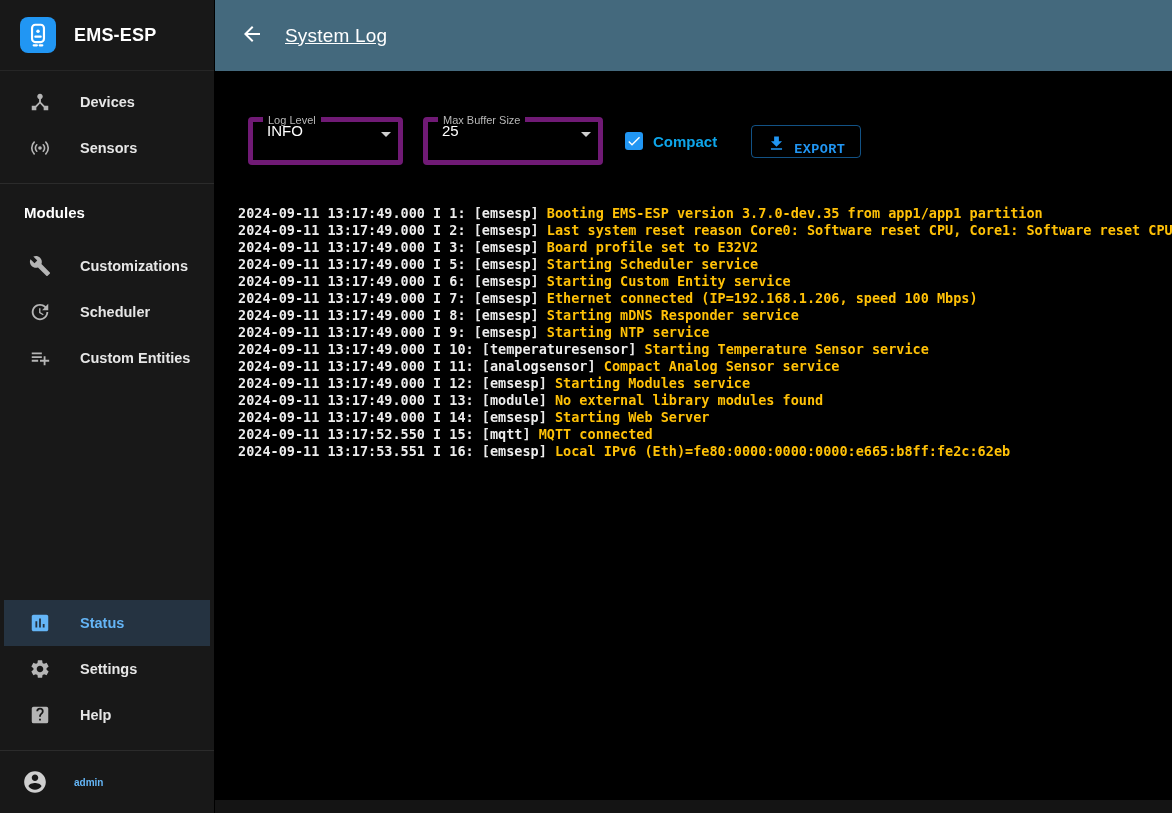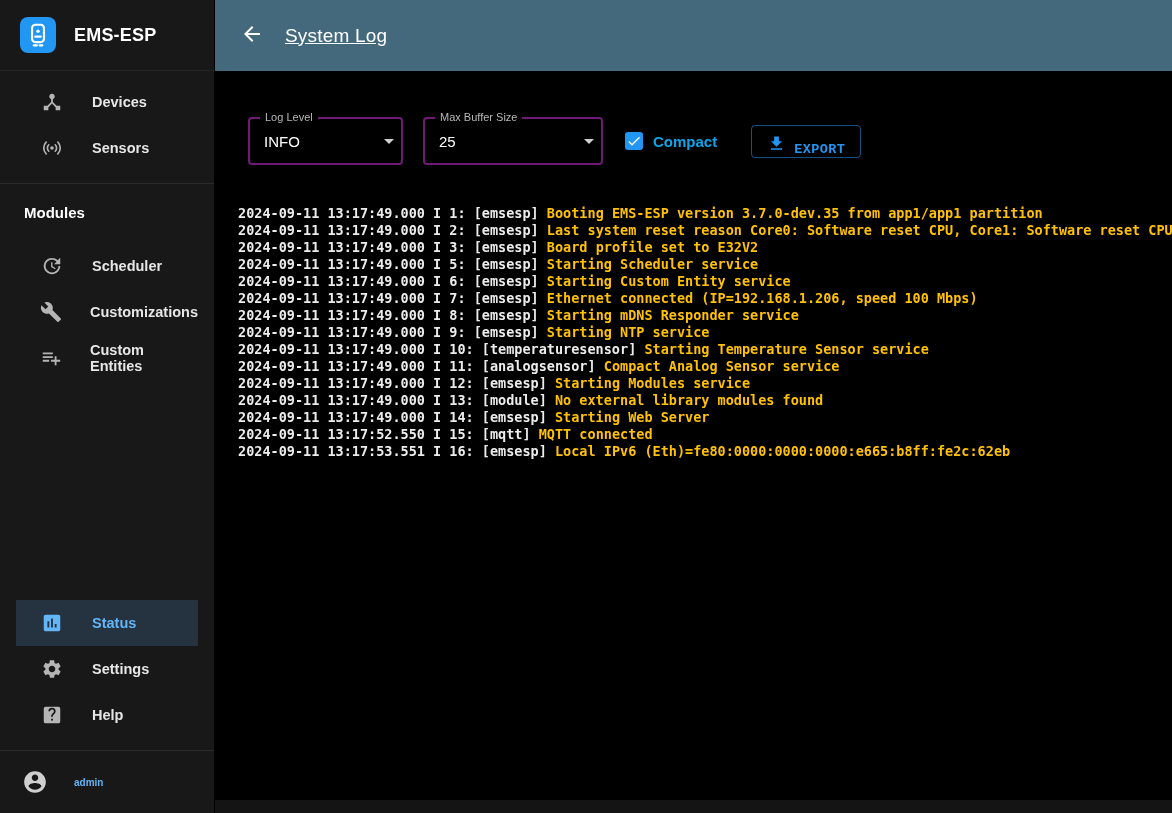--- a/index.html
+++ b/index.html
@@ -20,21 +20,21 @@
   .logo-area {
     height:71px; display:flex; align-items:center;
     padding:0 20px; border-bottom:1px solid #262626;
   }
   .logo-badge {
     width:36px; height:36px; border-radius:8px;
     background:var(--accent, #2196f3);
     display:flex; align-items:center; justify-content:center;
   }
   .app-title { margin-left:18px; font-size:18px; font-weight:700; color:#fff; letter-spacing:.2px; }
-  .nav-group { padding:8px 16px; }
+  .nav-group { padding:8px 4px; }
   .nav-item {
     height:46px; display:flex; align-items:center;
     padding:0 16px 0 24px; cursor:pointer; color:#e6e6e6;
   }
   .nav-icon { width:24px; height:24px; margin-right:28px; color:#b5b5b5; display:flex; align-items:center; justify-content:center; }
   .nav-icon svg { width:22px; height:22px; fill:currentColor; }
   .nav-label { font-size:14.5px; font-weight:600; }
   .nav-item.active { background:#253341; color:var(--active-item,#64b5f6); }
   .nav-item.active .nav-icon { color:var(--active-item,#64b5f6); }
   .section-label {
@@ -62,22 +62,22 @@
   .content {
     flex:1; background:var(--content-bg,#000);
     margin-bottom:13px; overflow:hidden;
     display:flex; flex-direction:column;
   }
   .controls {
     display:flex; align-items:center;
     padding:46px 16px 0 33px;
   }
   .field {
-    position:relative; height:48px; border:2px solid #701a75; border-radius:4px;
-    display:flex; align-items:center; padding:0 0 0 14px; background:#000;
+    position:relative; height:48px; border:5px solid #701a75; border-radius:4px;
+    display:flex; align-items:flex-start; padding:0 0 0 14px; background:#000;
     cursor:pointer;
   }
   .field.log-level { width:155px; }
   .field.buffer { width:180px; margin-left:20px; }
   .field-label {
     position:absolute; top:-8px; left:10px; background:#000; padding:0 5px;
     font-size:11px; color:#b8b8b8; white-space:nowrap;
   }
   .field-value { font-size:15px; color:#fff; }
   .field-arrow { margin-left:auto; width:24px; height:24px; color:#cfcfcf; }
@@ -146,32 +146,32 @@
     </div>
   </div>
 
   <div class="divider"></div>
   <div class="section-label">Modules</div>
 
   <div class="nav-group">
     <div class="nav-item">
       <span class="nav-icon">
         <svg viewBox="0 0 24 24">
+            <path d="M22.7 19l-9.1-9.1c.9-2.3.4-5-1.5-6.9-2-2-5-2.4-7.4-1.3L9 6 6 9 1.6 4.7C.4 7.1.9 10.1 2.9 12.1c1.9 1.9 4.6 2.4 6.9 1.5l9.1 9.1c.4.4 1 .4 1.4 0l2.3-2.3c.5-.4.5-1.1.1-1.4z"></path>
+          </svg>
+      </span>
+      <span class="nav-label">Customizations</span>
+    </div>
+    <div class="nav-item">
+      <span class="nav-icon">
+        <svg viewBox="0 0 24 24">
             <path d="M21 10.12h-6.78l2.74-2.82c-2.73-2.7-7.15-2.8-9.88-.1-2.73 2.71-2.73 7.08 0 9.79s7.15 2.71 9.88 0C18.32 15.65 19 14.08 19 12.1h2c0 1.98-.88 4.55-2.64 6.29-3.51 3.48-9.21 3.48-12.72 0-3.5-3.47-3.53-9.11-.02-12.58s9.14-3.47 12.65 0L21 3v7.12zM12.5 8v4.25l3.5 2.08-.72 1.21L11 13V8h1.5z"></path>
           </svg>
       </span>
       <span class="nav-label">Scheduler</span>
-    </div>
-    <div class="nav-item">
-      <span class="nav-icon">
-        <svg viewBox="0 0 24 24">
-            <path d="M22.7 19l-9.1-9.1c.9-2.3.4-5-1.5-6.9-2-2-5-2.4-7.4-1.3L9 6 6 9 1.6 4.7C.4 7.1.9 10.1 2.9 12.1c1.9 1.9 4.6 2.4 6.9 1.5l9.1 9.1c.4.4 1 .4 1.4 0l2.3-2.3c.5-.4.5-1.1.1-1.4z"></path>
-          </svg>
-      </span>
-      <span class="nav-label">Customizations</span>
     </div>
     <div class="nav-item">
       <span class="nav-icon">
         <svg viewBox="0 0 24 24">
             <path d="M14 10H3v2h11v-2zm0-4H3v2h11V6zm4 8v-4h-2v4h-4v2h4v4h2v-4h4v-2h-4zM3 16h7v-2H3v2z"></path>
           </svg>
       </span>
       <span class="nav-label">Custom Entities</span>
     </div>
   </div>

